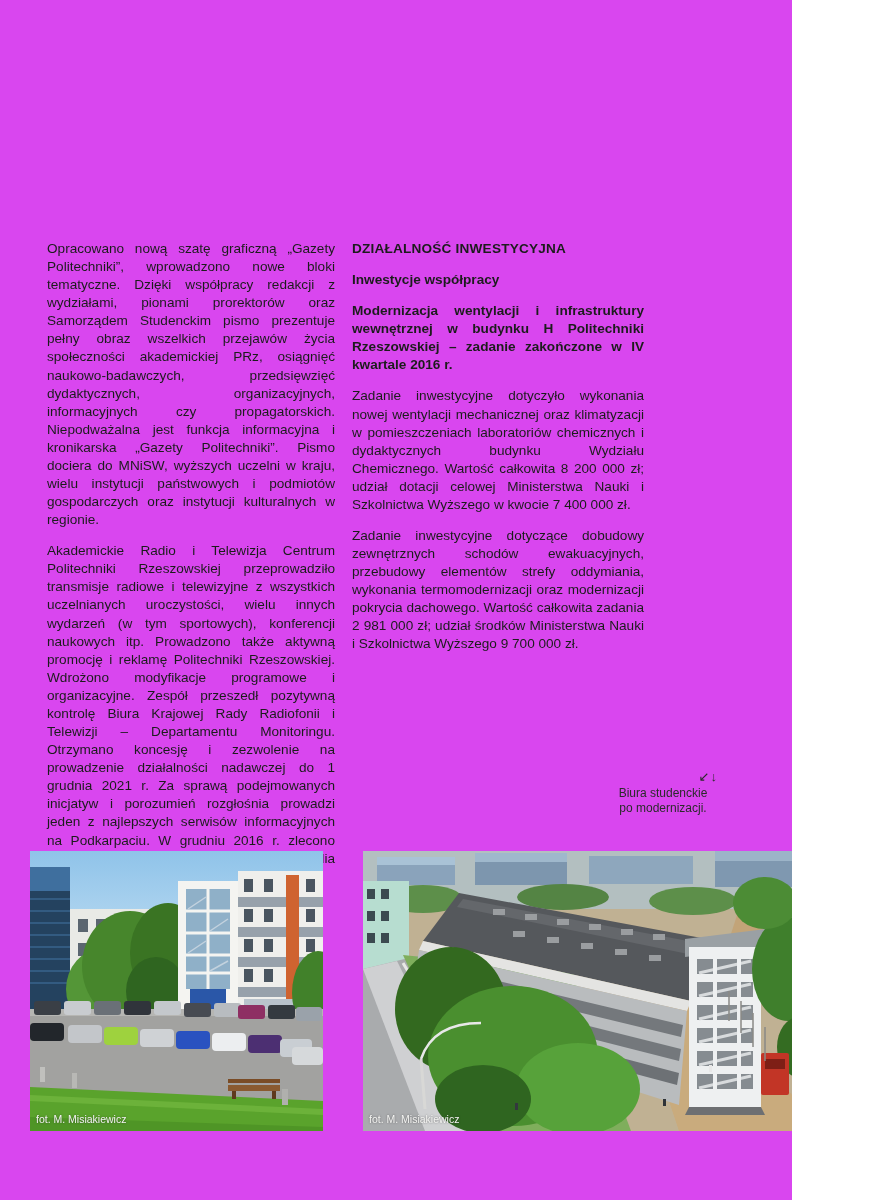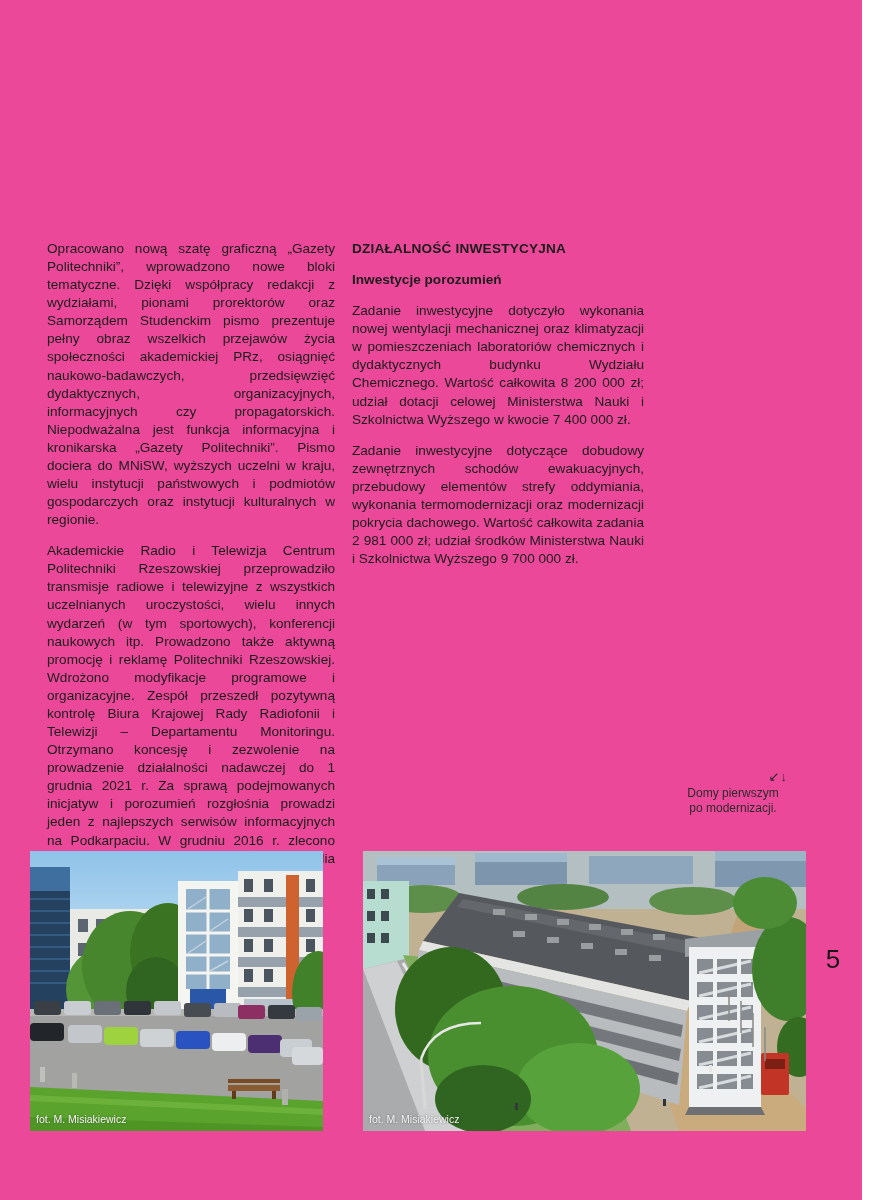--- a/index.html
+++ b/index.html
@@ -1,17 +1,17 @@
 <!DOCTYPE html>
 <html lang="pl"><head>
 <meta charset="utf-8">
 <style>
   html,body{margin:0;padding:0;background:#ffffff;}
   .page{
-    position:relative;width:862px;height:1200px;background:#ec4899;overflow:hidden;
+    position:relative;width:792px;height:1200px;background:#d946ef;overflow:hidden;
     font-family:"Liberation Sans",sans-serif;color:#1c1c1c;
   }
   .col{position:absolute;top:240px;text-align:justify;font-size:13.6px;line-height:1.33;}
   #col-left{left:47px;width:288px;}
   #col-right{left:352px;width:292px;}
   .col p{margin:0 0 13px 0;}
   .col p:last-child{margin-bottom:0;}
   .section-title{font-weight:bold;margin:0 0 14px 0;letter-spacing:.2px;}
   .sub-head{font-weight:bold;margin:0 0 13px 0;}
   .inv-title{font-weight:bold;margin:0;}
@@ -39,28 +39,29 @@
 
 <div class="page">
 
   <div class="col" id="col-left">
     <p>Opracowano nową szatę graficzną „Gazety Politechniki”, wprowadzono nowe bloki tematyczne. Dzięki współpracy redakcji z wydziałami, pionami prorektorów oraz Samorządem Studenckim pismo prezentuje pełny obraz wszelkich przejawów życia społeczności akademickiej PRz, osiągnięć naukowo-badawczych, przedsięwzięć dydaktycznych, organizacyjnych, informacyjnych czy propagatorskich. Niepodważalna jest funkcja informacyjna i kronikarska „Gazety Politechniki”. Pismo dociera do MNiSW, wyższych uczelni w kraju, wielu instytucji państwowych i podmiotów gospodarczych oraz instytucji kulturalnych w regionie.</p>
     <p>Akademickie Radio i Telewizja Centrum Politechniki Rzeszowskiej przeprowadziło transmisje radiowe i telewizyjne z wszystkich uczelnianych uroczystości, wielu innych wydarzeń (w tym sportowych), konferencji naukowych itp. Prowadzono także aktywną promocję i reklamę Politechniki Rzeszowskiej. Wdrożono modyfikacje programowe i organizacyjne. Zespół przeszedł pozytywną kontrolę Biura Krajowej Rady Radiofonii i Telewizji – Departamentu Monitoringu. Otrzymano koncesję i zezwolenie na prowadzenie działalności nadawczej do 1 grudnia 2021 r. Za sprawą podejmowanych inicjatyw i porozumień rozgłośnia prowadzi jeden z najlepszych serwisów informacyjnych na Podkarpaciu. W grudniu 2016 r. zlecono wykonanie planu remontu i modernizacji studia emisyjnego.</p>
   </div>
 
   <div class="col" id="col-right">
     <p class="section-title">DZIAŁALNOŚĆ INWESTYCYJNA</p>
-    <p class="sub-head">Inwestycje porozumień</p>
+    <p class="sub-head">Inwestycje współpracy</p>
+    <p class="inv-title">Modernizacja wentylacji i infrastruktury wewnętrznej w budynku H Politechniki Rzeszowskiej – zadanie zakończone w IV kwartale 2016 r.</p>
     <p class="inv-body">Zadanie inwestycyjne dotyczyło wykonania nowej wentylacji mechanicznej oraz klimatyzacji w pomieszczeniach laboratoriów chemicznych i dydaktycznych budynku Wydziału Chemicznego. Wartość całkowita 8 200 000 zł; udział dotacji celowej Ministerstwa Nauki i Szkolnictwa Wyższego w kwocie 7 400 000 zł.</p>
     <p class="inv-body">Zadanie inwestycyjne dotyczące dobudowy zewnętrznych schodów ewakuacyjnych, przebudowy elementów strefy oddymiania, wykonania termomodernizacji oraz modernizacji pokrycia dachowego. Wartość całkowita zadania 2 981 000 zł; udział środków Ministerstwa Nauki i Szkolnictwa Wyższego 9 700 000 zł.</p>
   </div>
 
   <div class="caption">
     <span class="arrows">↙↓</span>
-    <span>Domy pierwszym</span><br>
+    <span>Biura studenckie</span><br>
     <span>po modernizacji.</span>
   </div>
 
   <div class="pageno">5</div>
 
   <div class="photo" id="photo-left">
     <svg width="293" height="280" viewBox="0 0 293 280" preserveAspectRatio="none">
       <defs>
         <linearGradient id="skyL" x1="0" y1="0" x2="0" y2="1">
           <stop offset="0" stop-color="#8fc3e9"></stop>

